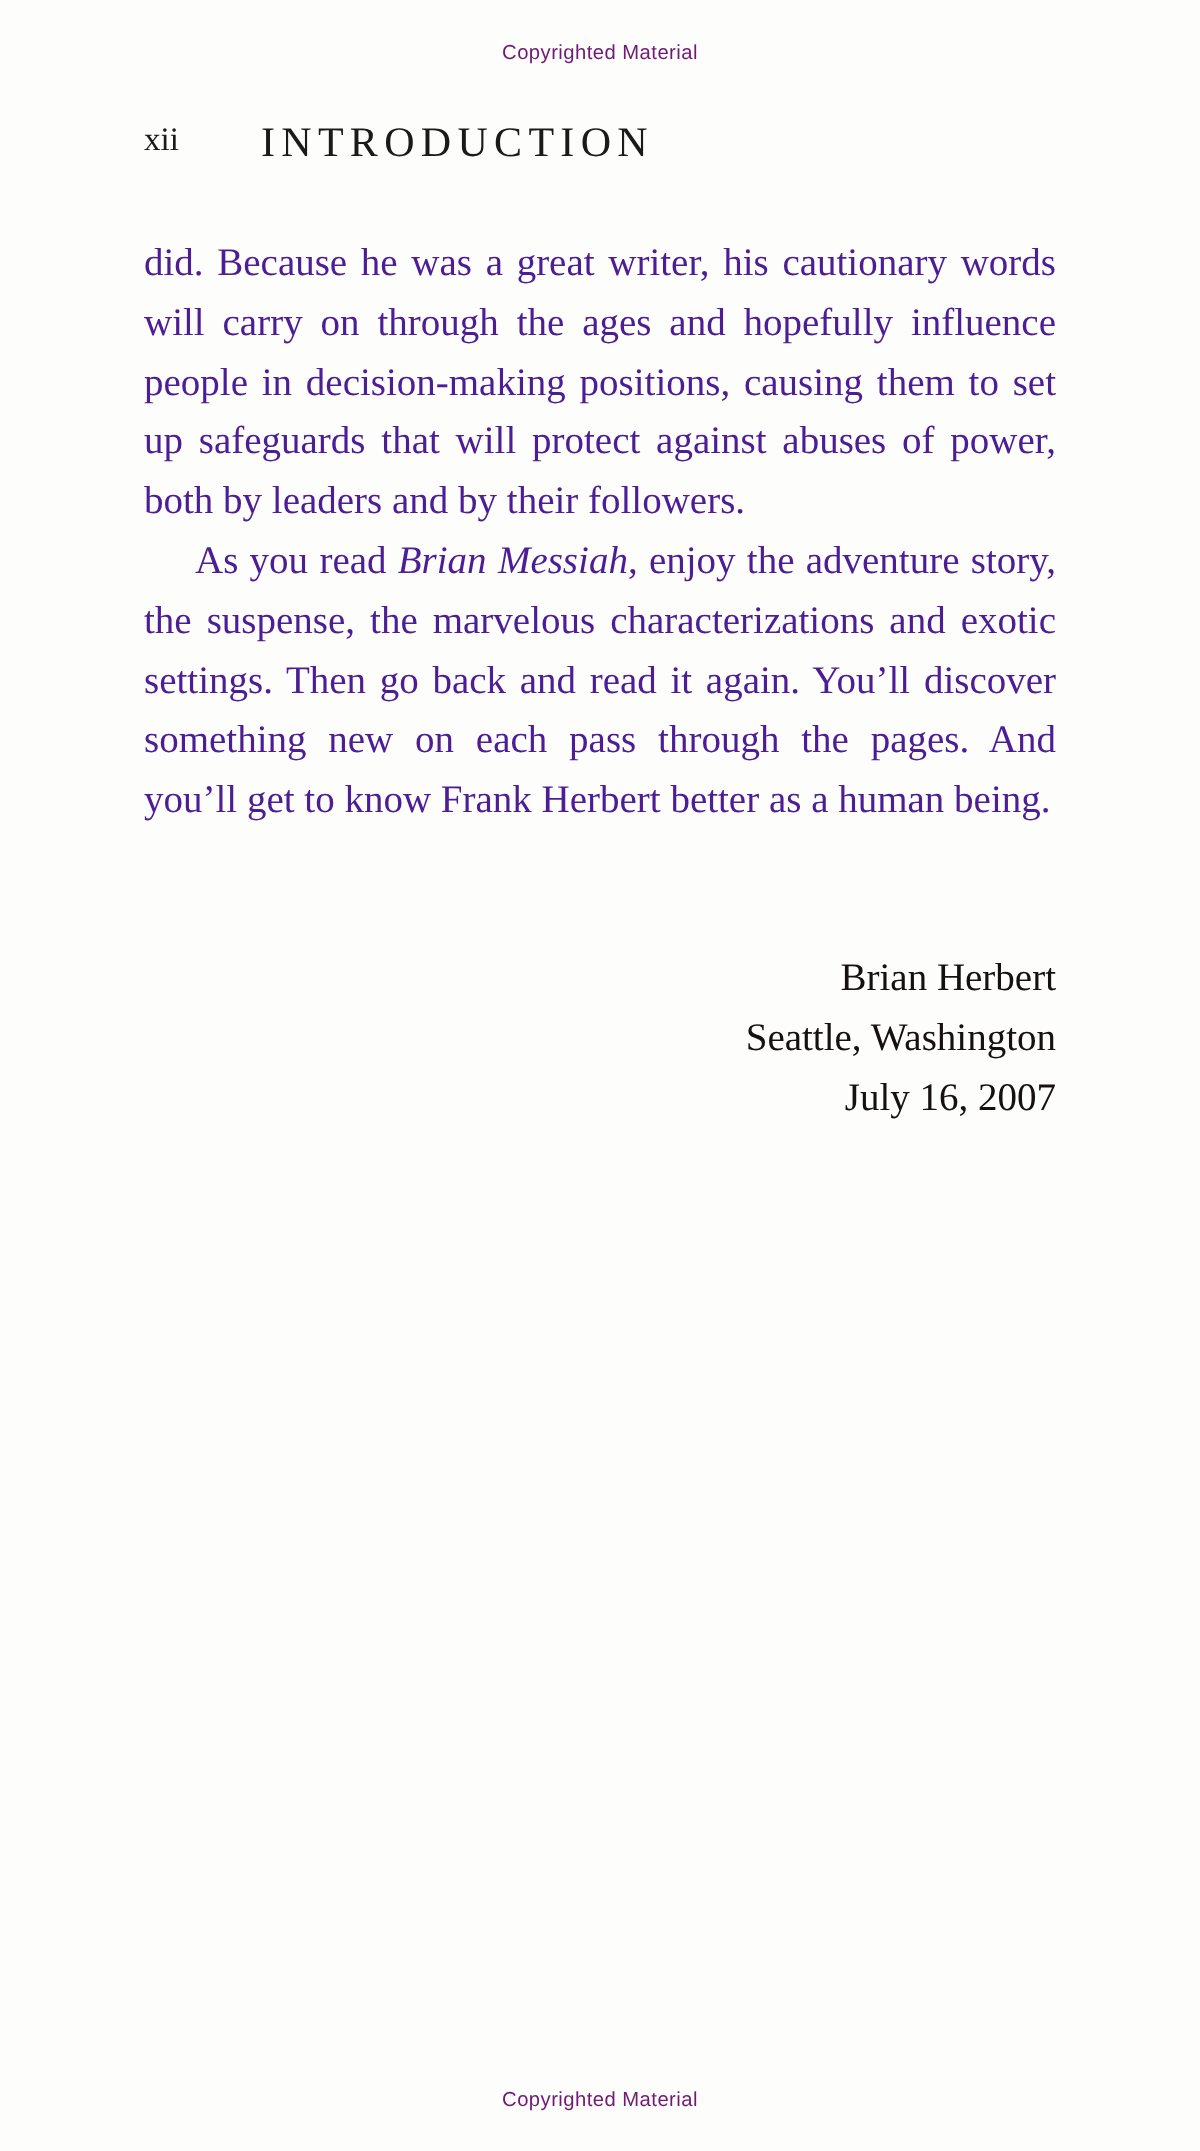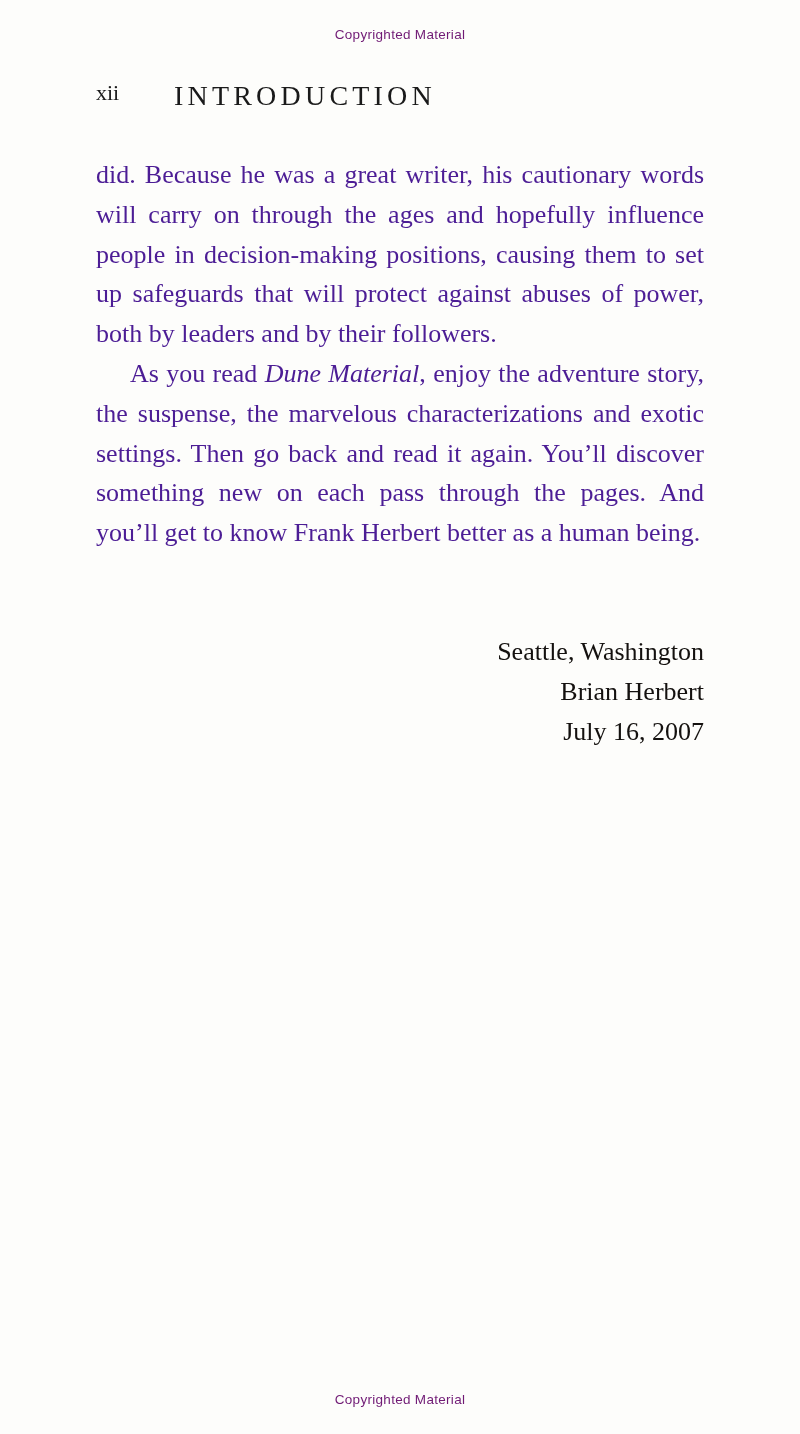--- a/index.html
+++ b/index.html
@@ -97,25 +97,25 @@
   <div class="running-head">
     <span class="folio">xii</span>
     <span class="head-title">INTRODUCTION</span>
   </div>
 
   <div class="body-text">
     <p>
       <span>did. Because he was a great writer, his cautionary words will carry on through the ages and hopefully influence people in decision-making positions, causing them to set up safeguards that will protect against abuses of power, both by leaders and by their followers.</span>
     </p>
     <p class="indent">
-      <span>As you read </span><span class="title-italic">Dune Material</span><span>, enjoy the adventure story, the suspense, the marvelous characterizations and exotic settings. Then go back and read it again. You’ll discover something new on each pass through the pages. And you’ll get to know Frank Herbert better as a human being.</span>
+      <span>As you read </span><span class="title-italic">Brian Messiah</span><span>, enjoy the adventure story, the suspense, the marvelous characterizations and exotic settings. Then go back and read it again. You’ll discover something new on each pass through the pages. And you’ll get to know Frank Herbert better as a human being.</span>
     </p>
   </div>
 
   <div class="signature">
+    <div>Brian Herbert</div>
     <div>Seattle, Washington</div>
-    <div>Brian Herbert</div>
     <div>July 16, 2007</div>
   </div>
 
   <div class="watermark bottom">Copyrighted Material</div>
 
 </div>
 
 </body></html>

